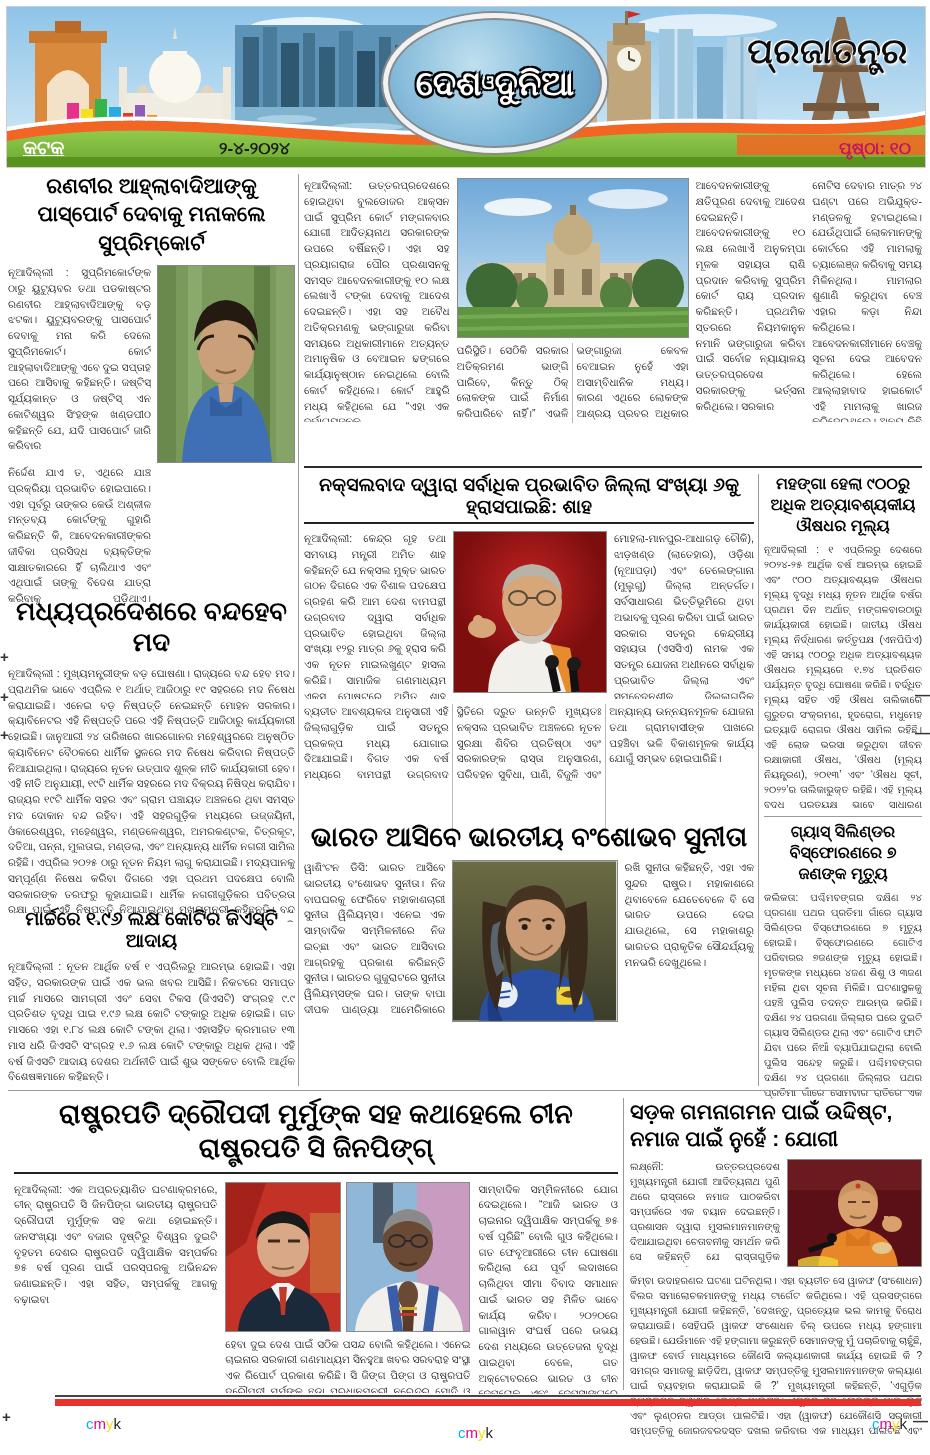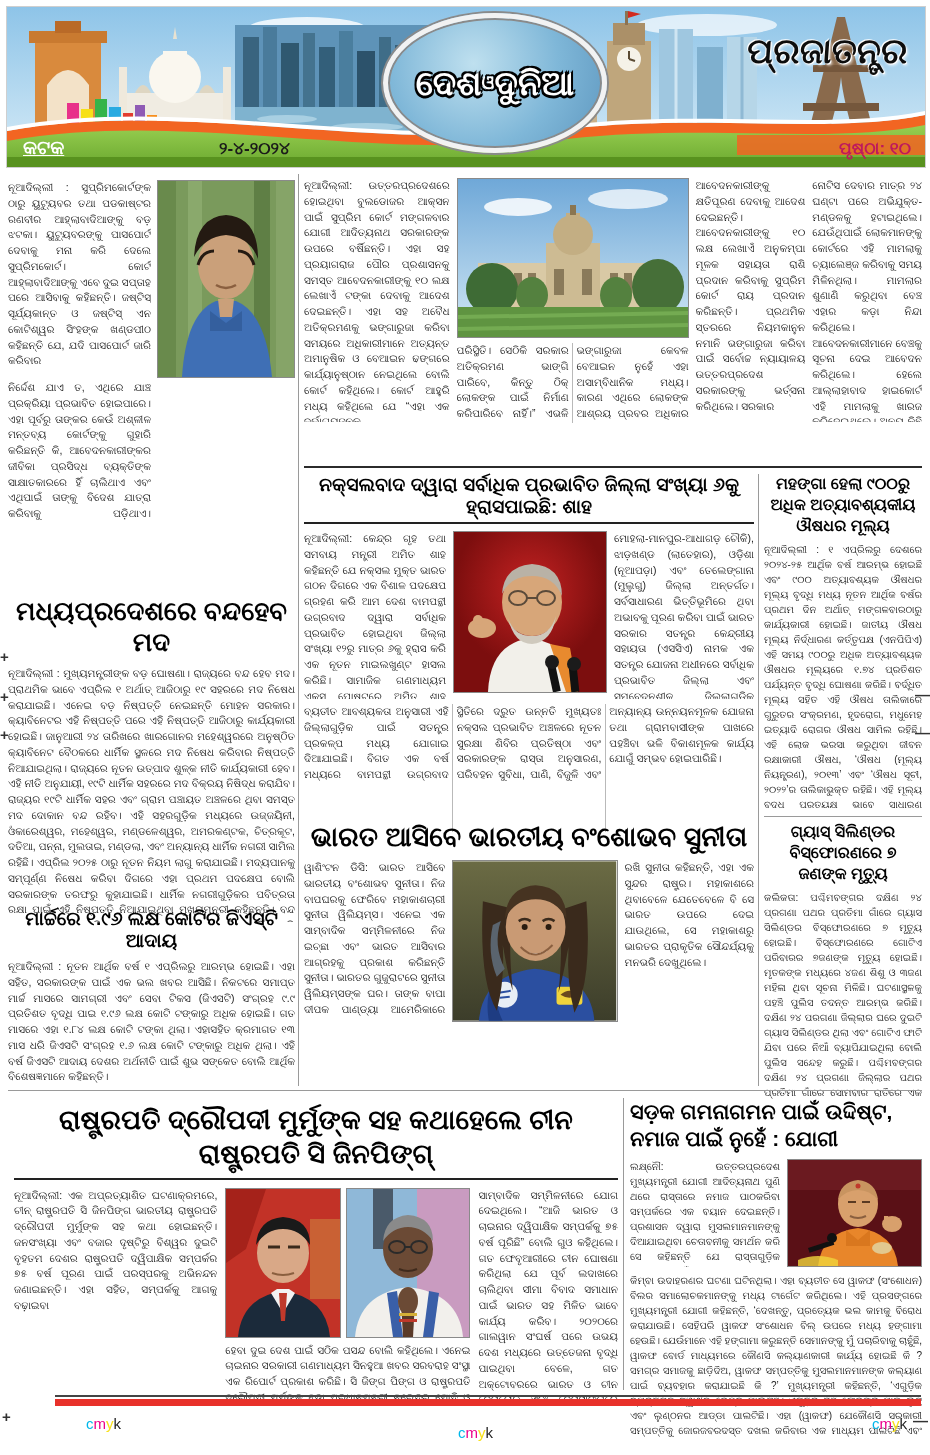--- a/index.html
+++ b/index.html
@@ -139,20 +139,21 @@
       <div class="l2">ଓ</div>
       <div class="l3">ଦୁନିଆ</div>
     </div>
     <div class="abs" id="brand">ପ୍ରଜାତନ୍ତ୍ର</div>
     <div class="abs mast-place">କଟକ</div>
     <div class="abs mast-date">୨-୪-୨୦୨୪</div>
     <div class="abs mast-page">ପୃଷ୍ଠା: ୧୦</div>
   </div>
 
   <div class="abs" style="left:8px;top:172px;width:287px;height:420px;">
+    <div class="headline" style="font-size:21px;line-height:1.35;">ରଣବୀର ଆହ୍ଲାବାଦିଆଙ୍କୁ ପାସ୍‌ପୋର୍ଟ ଦେବାକୁ ମନାକଲେ ସୁପ୍ରିମ୍‌କୋର୍ଟ</div>
     <div style="margin-top:8px;overflow:hidden;height:350px;">
       <svg class="photo" width="136" height="196" viewBox="0 0 136 196" style="float:right;margin:0 0 4px 6px;">
         <rect width="136" height="196" fill="#7a9a5c"></rect>
         <rect x="0" width="18" height="196" fill="#698a4c"></rect>
         <rect x="30" width="14" height="196" fill="#8aa96c"></rect>
         <rect x="96" width="16" height="196" fill="#5f7f45"></rect>
         <rect x="118" width="18" height="196" fill="#86a468"></rect>
         <path d="M24,196 Q28,132 58,120 L78,120 Q108,132 114,196 Z" fill="#3f6fb5"></path>
         <path d="M60,118 L76,118 L74,136 L62,136 Z" fill="#caa07a"></path>
         <ellipse cx="68" cy="84" rx="28" ry="34" fill="#caa07a"></ellipse>
@@ -304,21 +305,21 @@
 
   </div>
 
   <div class="abs" style="left:764px;top:822px;width:158px;height:264px;">
     <div class="headline" style="font-size:16px;line-height:1.3;">ଗ୍ୟାସ୍ ସିଲିଣ୍ଡର ବିସ୍ଫୋରଣରେ ୭ ଜଣଙ୍କ ମୃତ୍ୟୁ</div>
     <div class="body-text small" style="margin-top:6px;height:210px;">କଲିକତା: ପଶ୍ଚିମବଙ୍ଗର ଦକ୍ଷିଣ ୨୪ ପ୍ରଗଣା ପଥର ପ୍ରତିମା ଗାଁରେ ଗ୍ୟାସ ସିଲିଣ୍ଡର ବିସ୍ଫୋରଣରେ ୭ ମୃତ୍ୟୁ ହୋଇଛି। ବିସ୍ଫୋରଣରେ ଗୋଟିଏ ପରିବାରର ୭ଜଣଙ୍କ ମୃତ୍ୟୁ ହୋଇଛି। ମୃତକଙ୍କ ମଧ୍ୟରେ ୪ଜଣ ଶିଶୁ ଓ ୩ଜଣ ମହିଳା ଥିବା ସୂଚନା ମିଳିଛି। ଘଟଣାସ୍ଥଳକୁ ପହଞ୍ଚି ପୁଲିସ ତଦନ୍ତ ଆରମ୍ଭ କରିଛି। ଦକ୍ଷିଣ ୨୪ ପରଗଣା ଜିଲ୍ଲାର ଘରେ ଦୁଇଟି ଗ୍ୟାସ ସିଲିଣ୍ଡର ଥିଲା ଏବଂ ଗୋଟିଏ ଫାଟି ଯିବା ପରେ ନିଆଁ ବ୍ୟାପିଯାଇଥିଲା ବୋଲି ପୁଲିସ ସନ୍ଦେହ କରୁଛି। ପଶ୍ଚିମବଙ୍ଗର ଦକ୍ଷିଣ ୨୪ ପ୍ରଗଣା ଜିଲ୍ଲାର ପଥର ପ୍ରତିମା ଗାଁରେ ସୋମବାର ରାତିରେ ଏକ ଘରେ ଏହି ମର୍ମନ୍ତୁଦ ଦୁର୍ଘଟଣା ଘଟିଥିଲା।</div>
   </div>
 
   <div class="abs hrule-thin" style="left:8px;top:1090px;width:914px;"></div>
 
-  <div class="abs" style="left:14px;top:1098px;width:604px;height:294px;margin-top:6px;">
+  <div class="abs" style="left:14px;top:1098px;width:604px;height:294px;">
     <div class="headline" style="font-size:27px;line-height:1.25;border-bottom:2px solid #222;padding-bottom:6px;">ରାଷ୍ଟ୍ରପତି ଦ୍ରୌପଦୀ ମୁର୍ମୁଙ୍କ ସହ କଥାହେଲେ ଚୀନ ରାଷ୍ଟ୍ରପତି ସି ଜିନପିଙ୍ଗ୍</div>
     <div style="display:flex;gap:8px;margin-top:8px;height:212px;">
       <div class="body-text" style="width:204px;">ନୂଆଦିଲ୍ଲୀ: ଏକ ଅପ୍ରତ୍ୟାଶିତ ଘଟଣାକ୍ରମରେ, ଚୀନ୍ ରାଷ୍ଟ୍ରପତି ସି ଜିନପିଙ୍ଗ ଭାରତୀୟ ରାଷ୍ଟ୍ରପତି ଦ୍ରୌପଦୀ ମୁର୍ମୁଙ୍କ ସହ କଥା ହୋଇଛନ୍ତି। ଜନସଂଖ୍ୟା ଏବଂ ବଜାର ଦୃଷ୍ଟିରୁ ବିଶ୍ୱର ଦୁଇଟି ବୃହତମ ଦେଶର ରାଷ୍ଟ୍ରପତି ଦ୍ୱିପାକ୍ଷିକ ସମ୍ପର୍କର ୭୫ ବର୍ଷ ପୂରଣ ପାଇଁ ପରସ୍ପରକୁ ଅଭିନନ୍ଦନ ଜଣାଇଛନ୍ତି। ଏହା ସହିତ, ସମ୍ପର୍କକୁ ଆଗକୁ ବଢ଼ାଇବା</div>
       <div style="width:246px;">
         <div style="display:flex;gap:5px;">
           <svg class="photo" width="114" height="148" viewBox="0 0 114 148">
             <rect width="114" height="148" fill="#c23227"></rect>
             <path d="M0,0 L40,0 L20,60 L0,74 Z" fill="#a5221a"></path>
             <rect x="84" y="30" width="30" height="80" fill="#d8b94c" opacity=".35"></rect>
             <path d="M12,148 Q16,108 57,102 Q100,108 104,148 Z" fill="#1b2a3a"></path>

